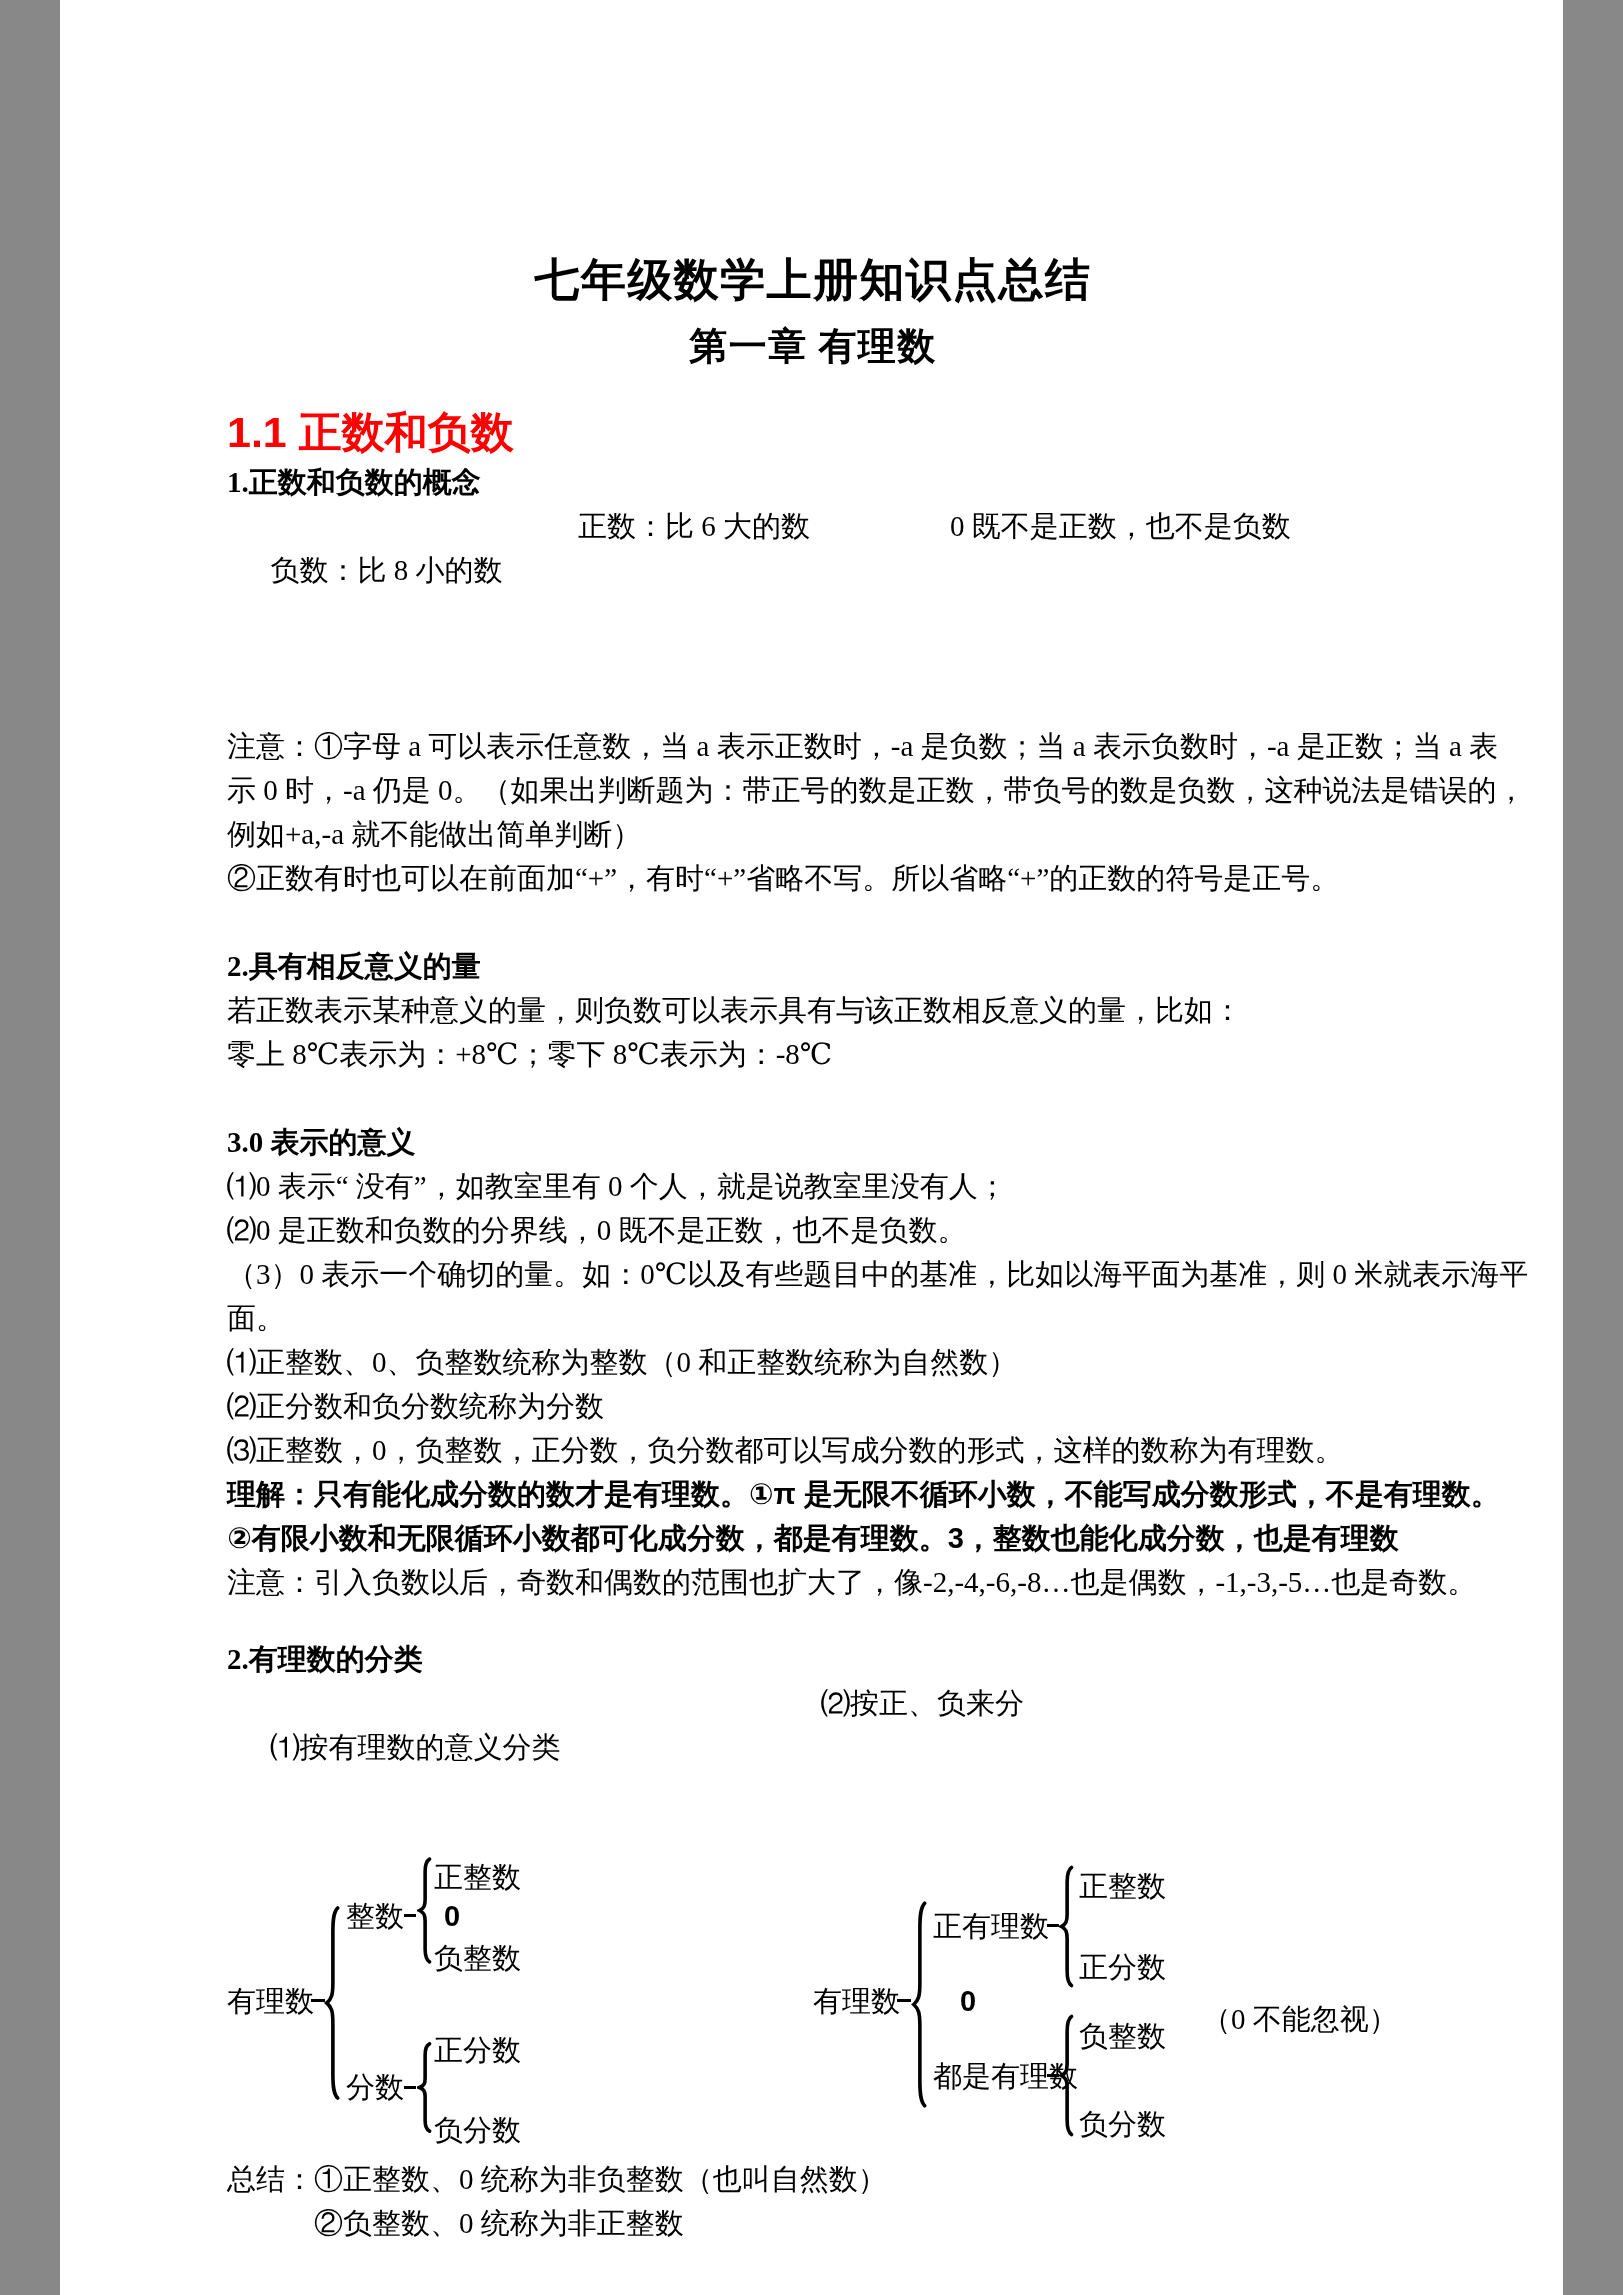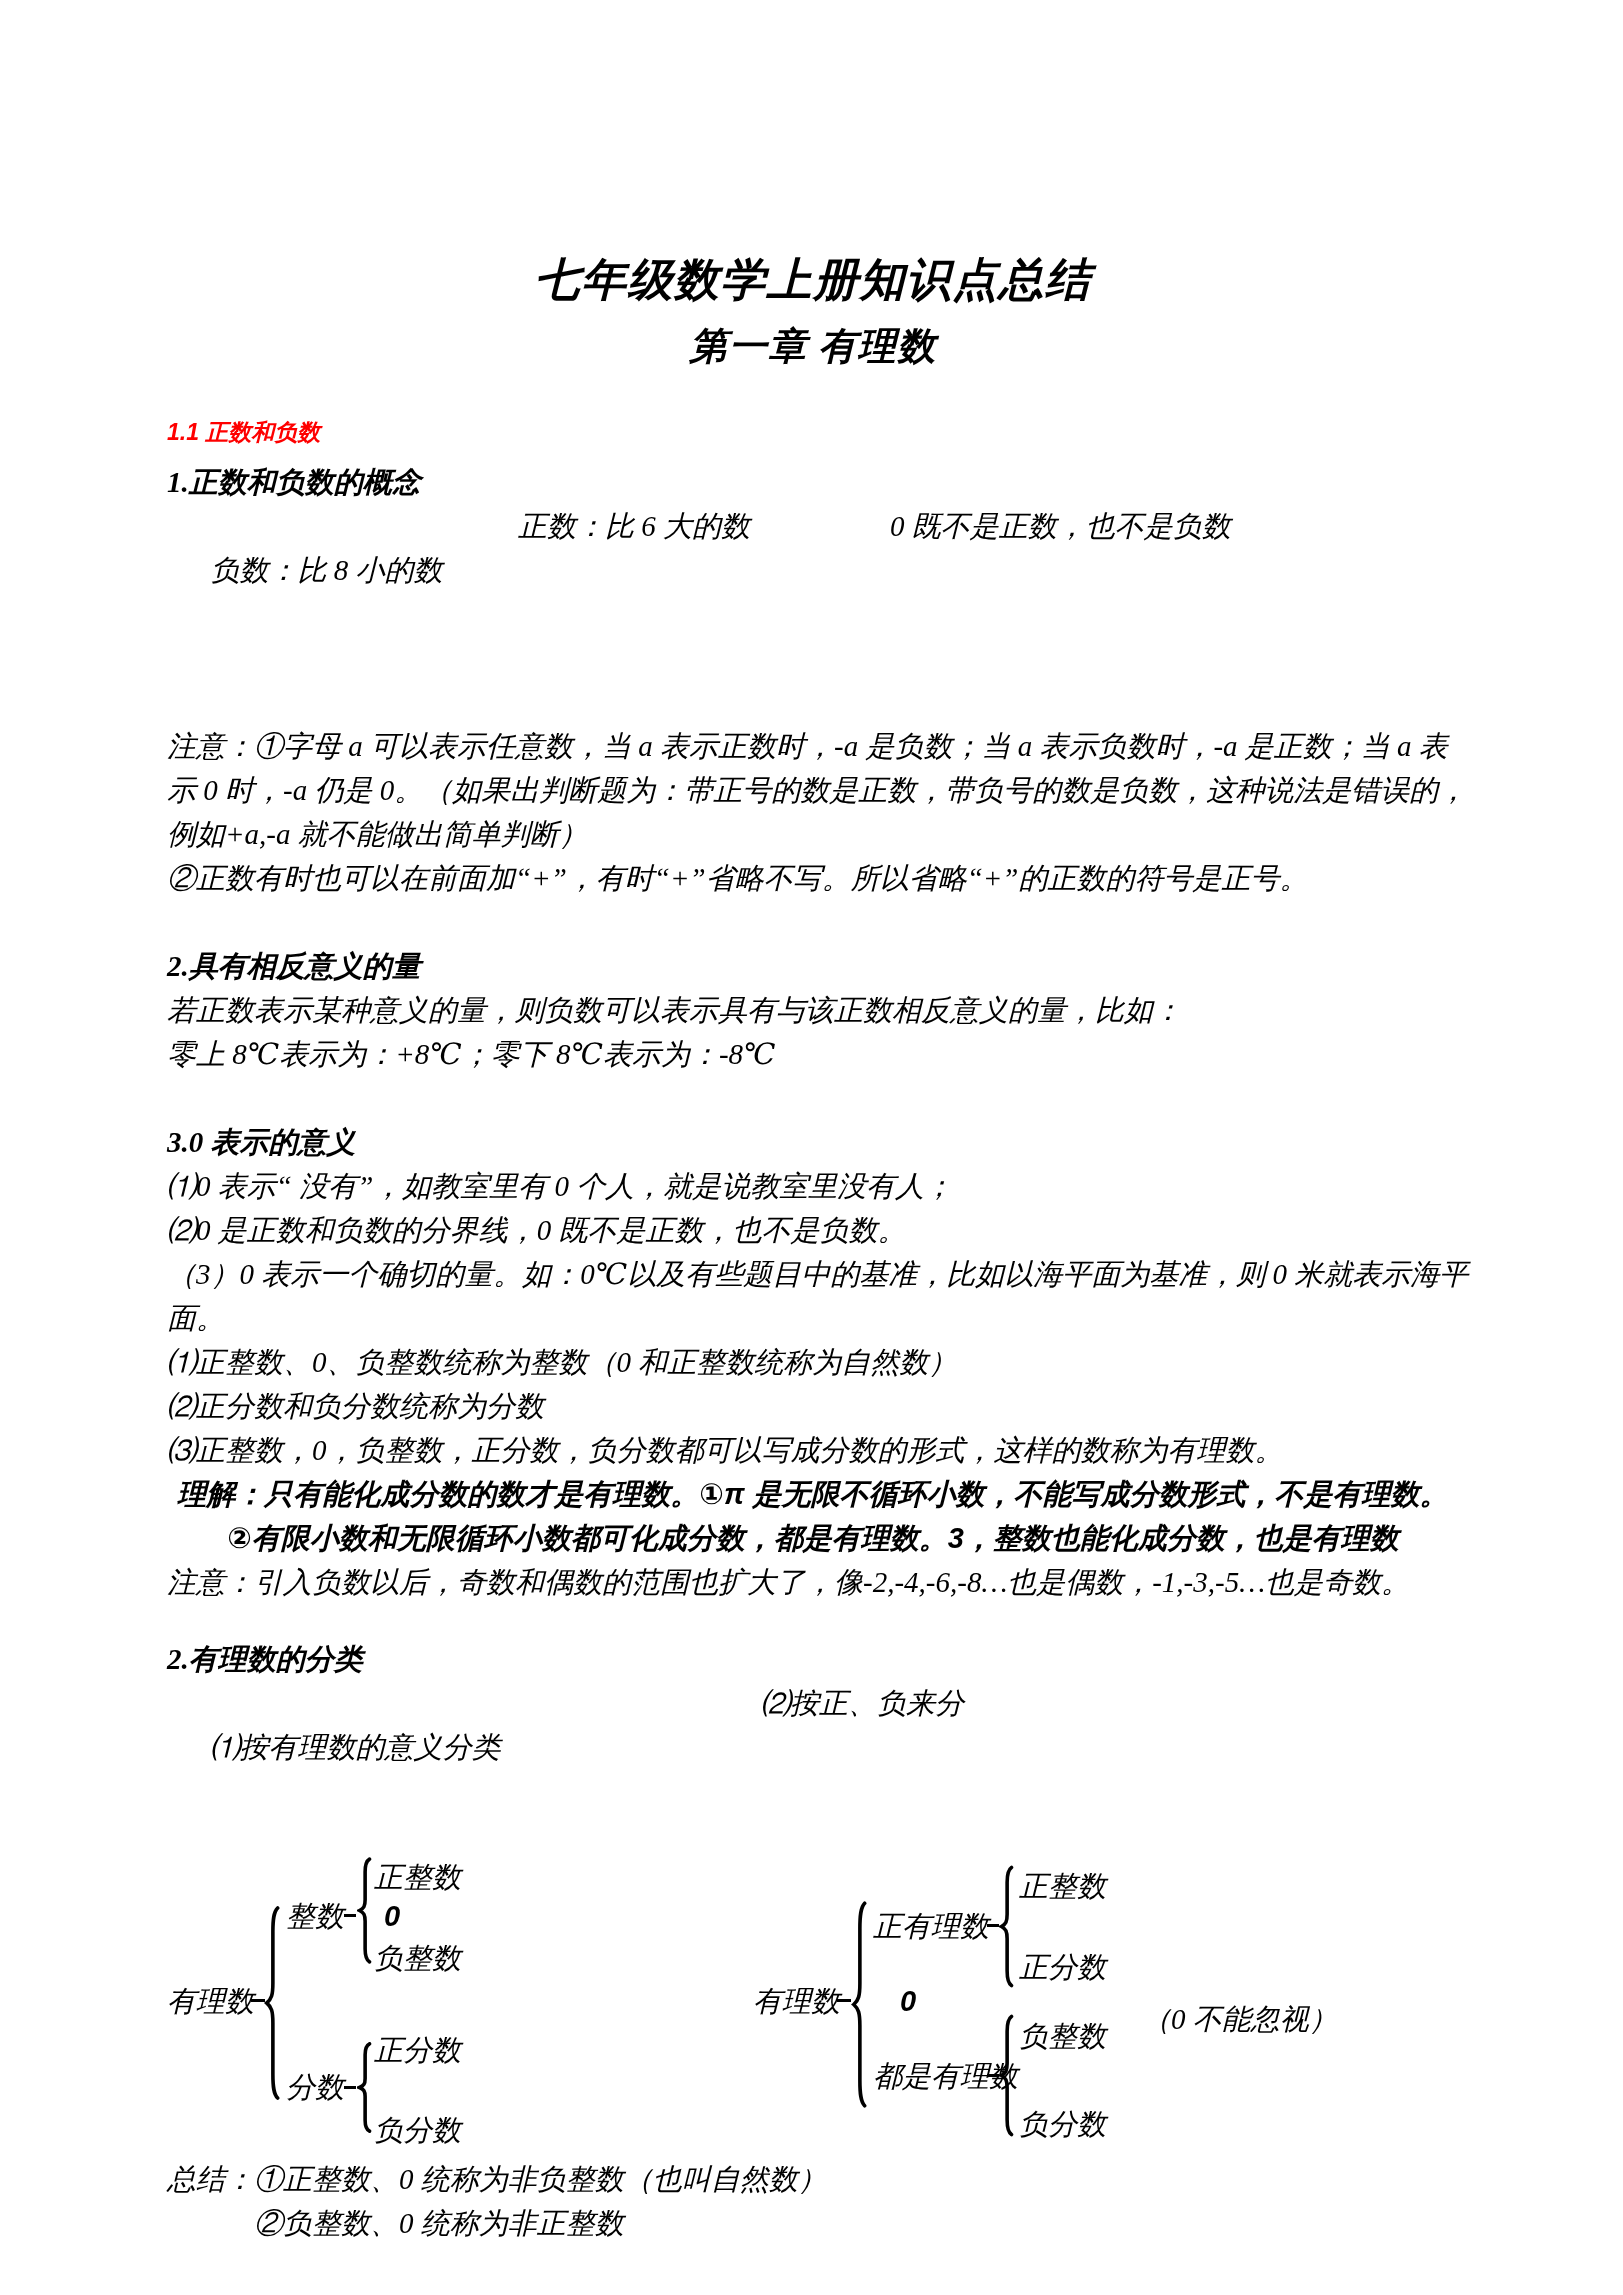--- a/index.html
+++ b/index.html
@@ -1,25 +1,24 @@
 <!DOCTYPE html>
 <html style="--accent-red: #fe0000; --ink: #000000; --paper: #ffffff;font-size:11px"><head>
 <meta charset="utf-8">
 <style>
   :root { --accent-red: #fe0000; --ink: #000000; --paper: #ffffff; }
   html,body { margin:0; padding:0; background:#888; }
   .page {
     position:relative;
-    width:1623px; height:2295px;
+    width:1503px; height:2295px;
     margin:0 auto;
     background:var(--paper);
     color:var(--ink);
     font-family:"Liberation Serif","DejaVu Serif",serif;
     overflow:hidden;
-    font-style:italic;
   }
   .content { padding:251px 164px 0 167px; }
 
   .title {
     text-align:center;
     font-family:"Liberation Sans","DejaVu Sans",sans-serif;
     font-weight:bold;
     font-size:45px; line-height:57px;
     letter-spacing:1.4px;
   }
@@ -27,21 +26,21 @@
     text-align:center;
     font-size:38px; line-height:52px;
     margin-top:12.3px;
     font-weight:600;
     letter-spacing:1.4px;
   }
   .red-h {
     font-family:"Liberation Sans","DejaVu Sans",sans-serif;
     font-weight:bold;
     color:var(--accent-red);
-    font-size:23px; line-height:44px;
+    font-size:43px; line-height:44px;
     white-space:nowrap;
   }
   .mt56 { margin-top:38px; }
   .ln {
     font-size:29px; line-height:44px;
     white-space:pre; position:relative;
   }
   .b-serif { font-weight:bold;margin-top:6px; }
   .b-hei {
     font-family:"Liberation Sans","DejaVu Sans",sans-serif;

